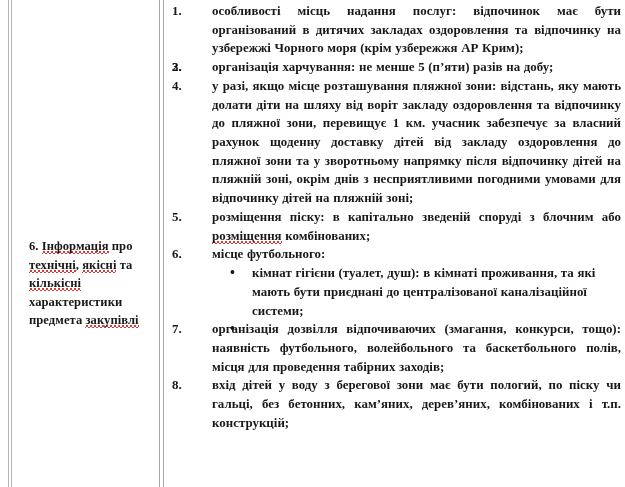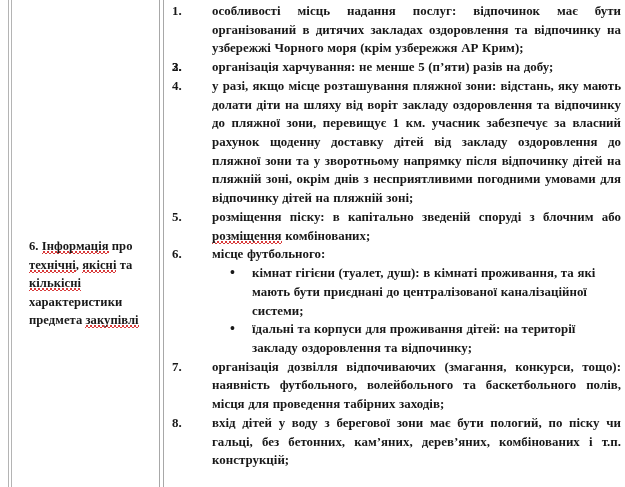--- a/index.html
+++ b/index.html
@@ -200,21 +200,20 @@
         <span>місце футбольного:</span>
       </p>
 
       <p class="subitem">
         <span class="bullet">•</span>
         <span>кімнат гігієни (туалет, душ): в кімнаті проживання,  та які мають бути приєднані до централізованої каналізаційної системи;</span>
       </p>
 
       <p class="subitem">
         <span class="bullet">•</span>
-        <span>їдальні та корпуси для проживання дітей: на території закладу оздоровлення та відпочинку;</span>
       </p>
 
       <p class="item">
         <span class="marker">7.</span>
         <span>організація дозвілля відпочиваючих (змагання, конкурси, тощо): наявність футбольного, волейбольного та баскетбольного полів, місця для проведення табірних заходів;</span>
       </p>
 
       <p class="item">
         <span class="marker">8.</span>
         <span>вхід дітей у воду з берегової зони має бути пологий, по піску чи гальці, без бетонних, кам’яних, дерев’яних, комбінованих і т.п. конструкцій;</span>

